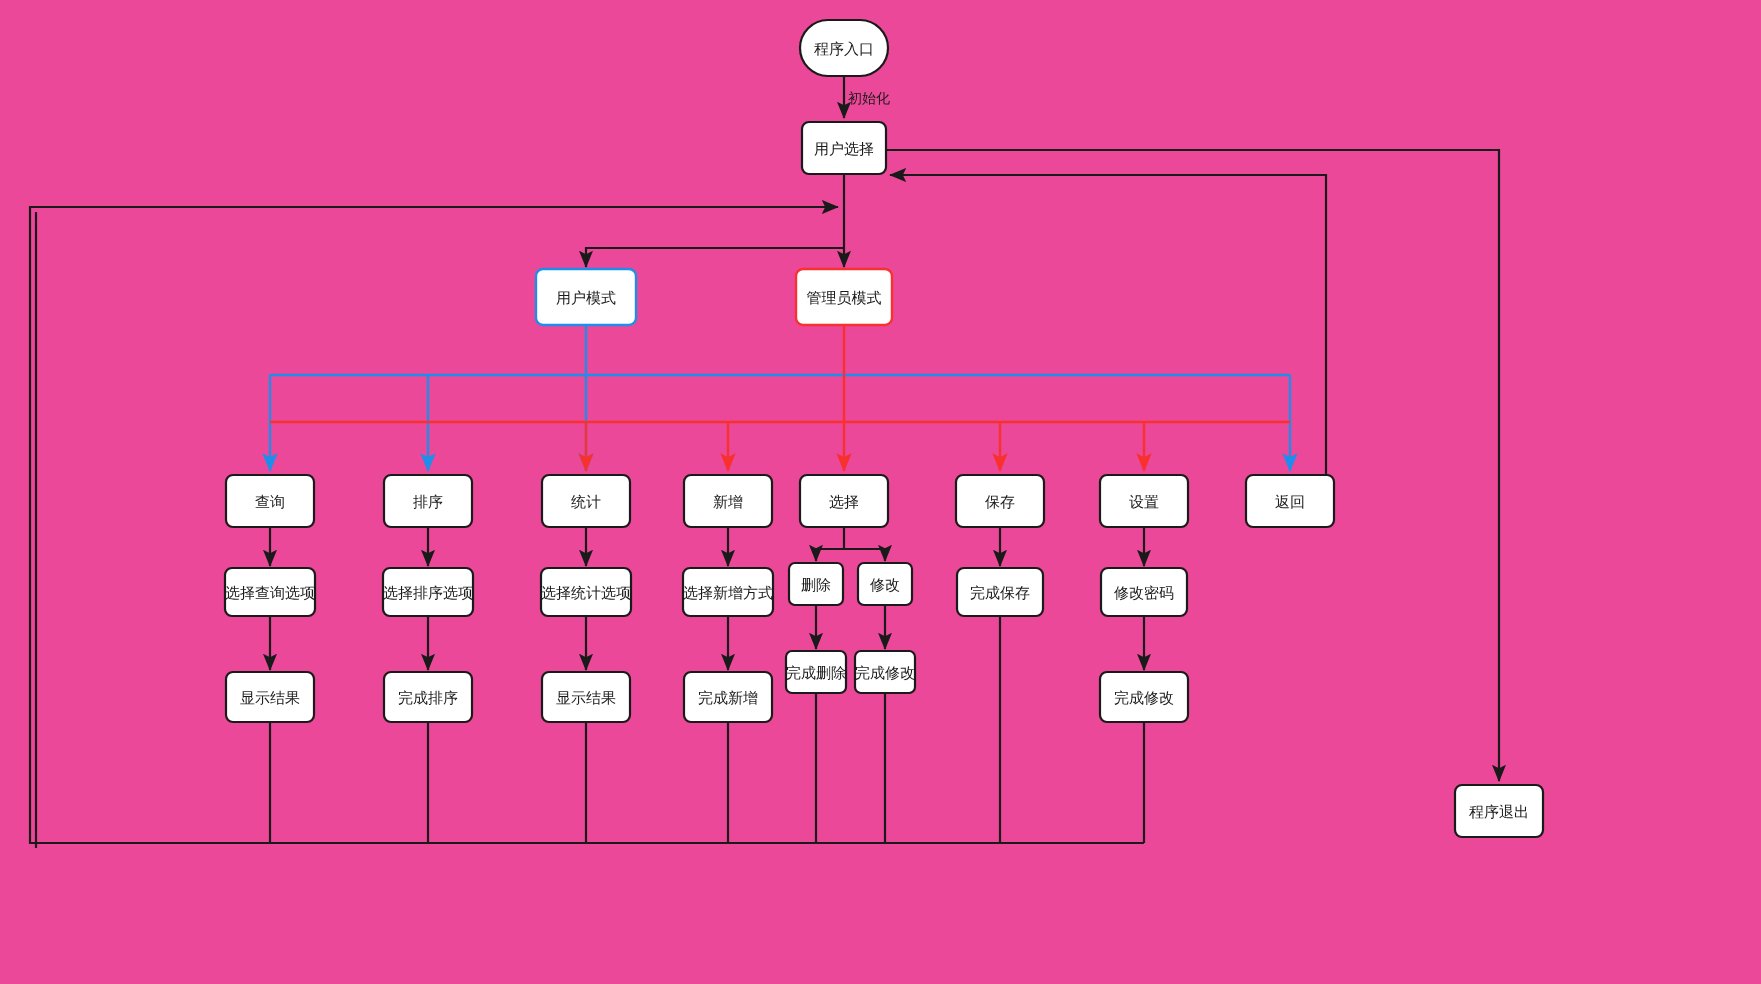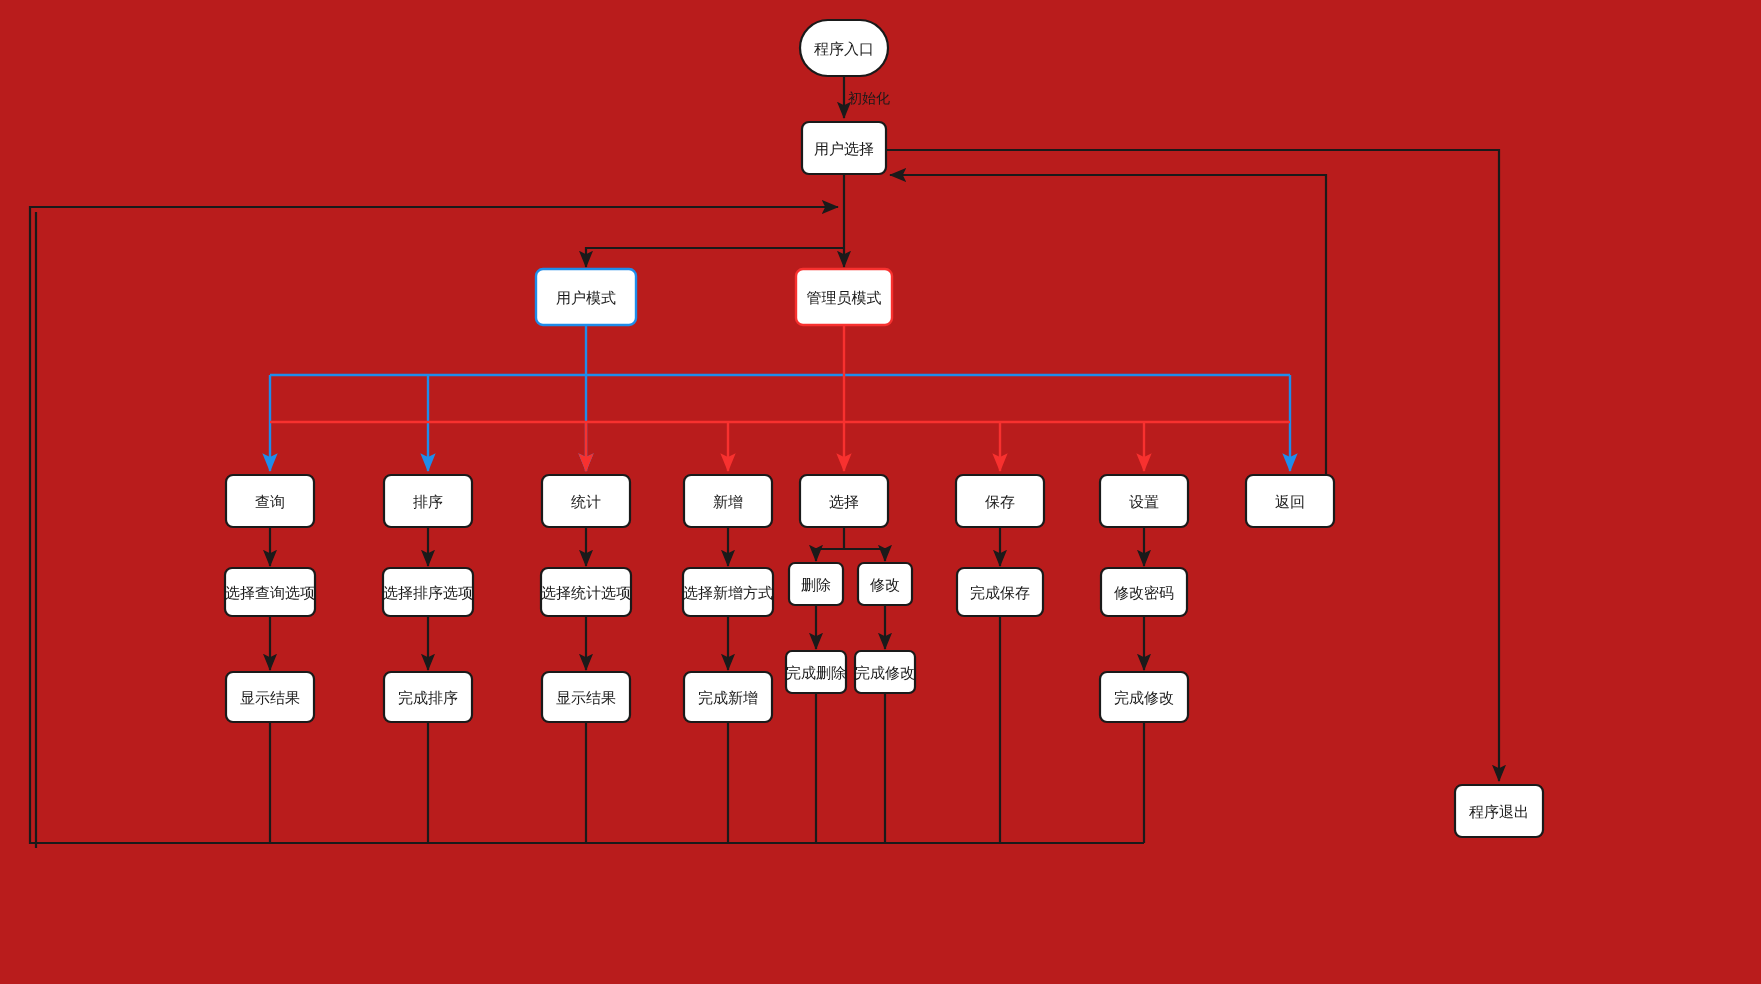--- a/index.html
+++ b/index.html
@@ -1,18 +1,18 @@
 <!DOCTYPE html>
 <html><head>
 <meta charset="utf-8">
 <style>
   html,body{margin:0;padding:0;background:#ffffff;}
   body{width:1761px;height:984px;overflow:hidden;
        font-family:"DejaVu Sans","Liberation Sans",sans-serif;}
-  #canvas{position:relative;width:1761px;height:984px;background:#b91c1c;text-decoration:underline;}
+  #canvas{position:relative;width:1761px;height:984px;background:#ec4899;text-decoration:underline;}
   svg{display:block;}
   .nodeText{font-family:"DejaVu Sans","Liberation Sans",sans-serif;
             font-size:15px;fill:#1a1a1a;text-anchor:middle;dominant-baseline:middle;}
   .edgeLabel{font-family:"DejaVu Sans","Liberation Sans",sans-serif;
              font-size:14px;fill:#1a1a1a;text-anchor:middle;dominant-baseline:middle;}
   .box{fill:#ffffff;stroke:#1a1a1a;stroke-width:2.2;}
   .box-blue{fill:#ffffff;stroke:#1f8dea;stroke-width:2.4;}
   .box-red{fill:#ffffff;stroke:#f8312f;stroke-width:2.4;}
   .lnk{fill:none;stroke:#1a1a1a;stroke-width:2.2;}
   .lnk-blue{fill:none;stroke:#1f8dea;stroke-width:2.4;}

